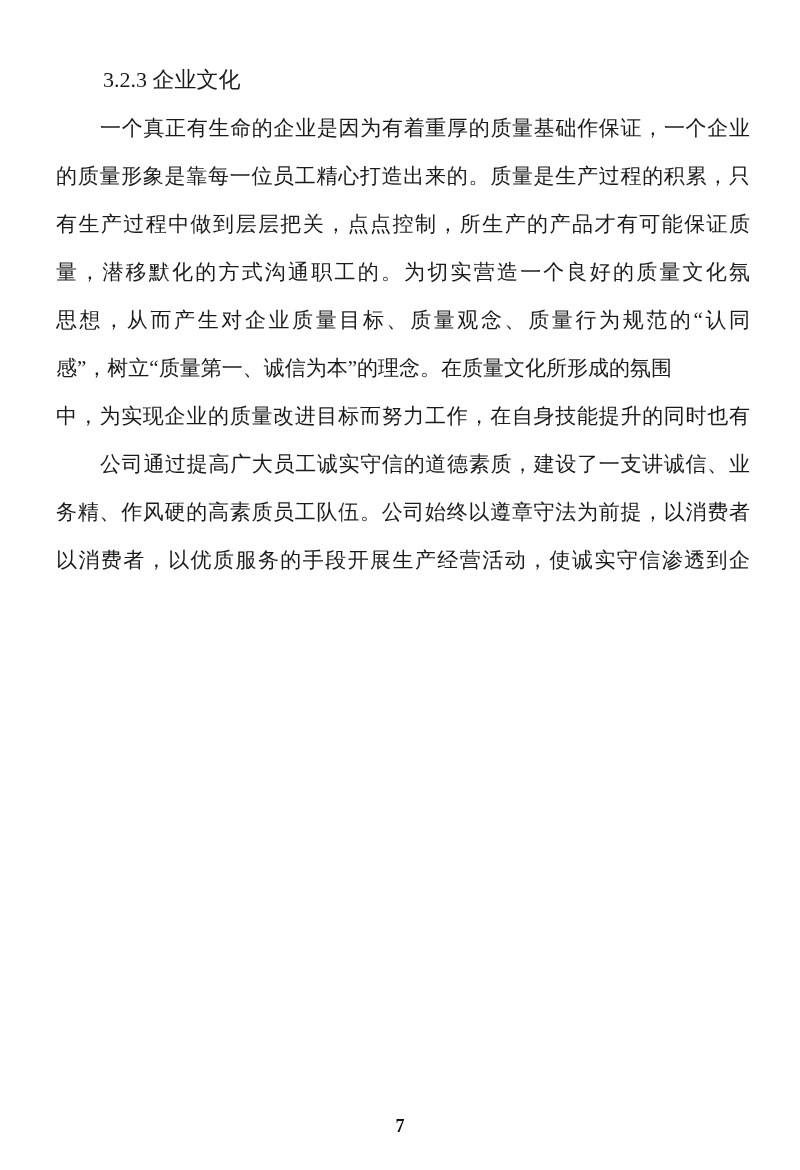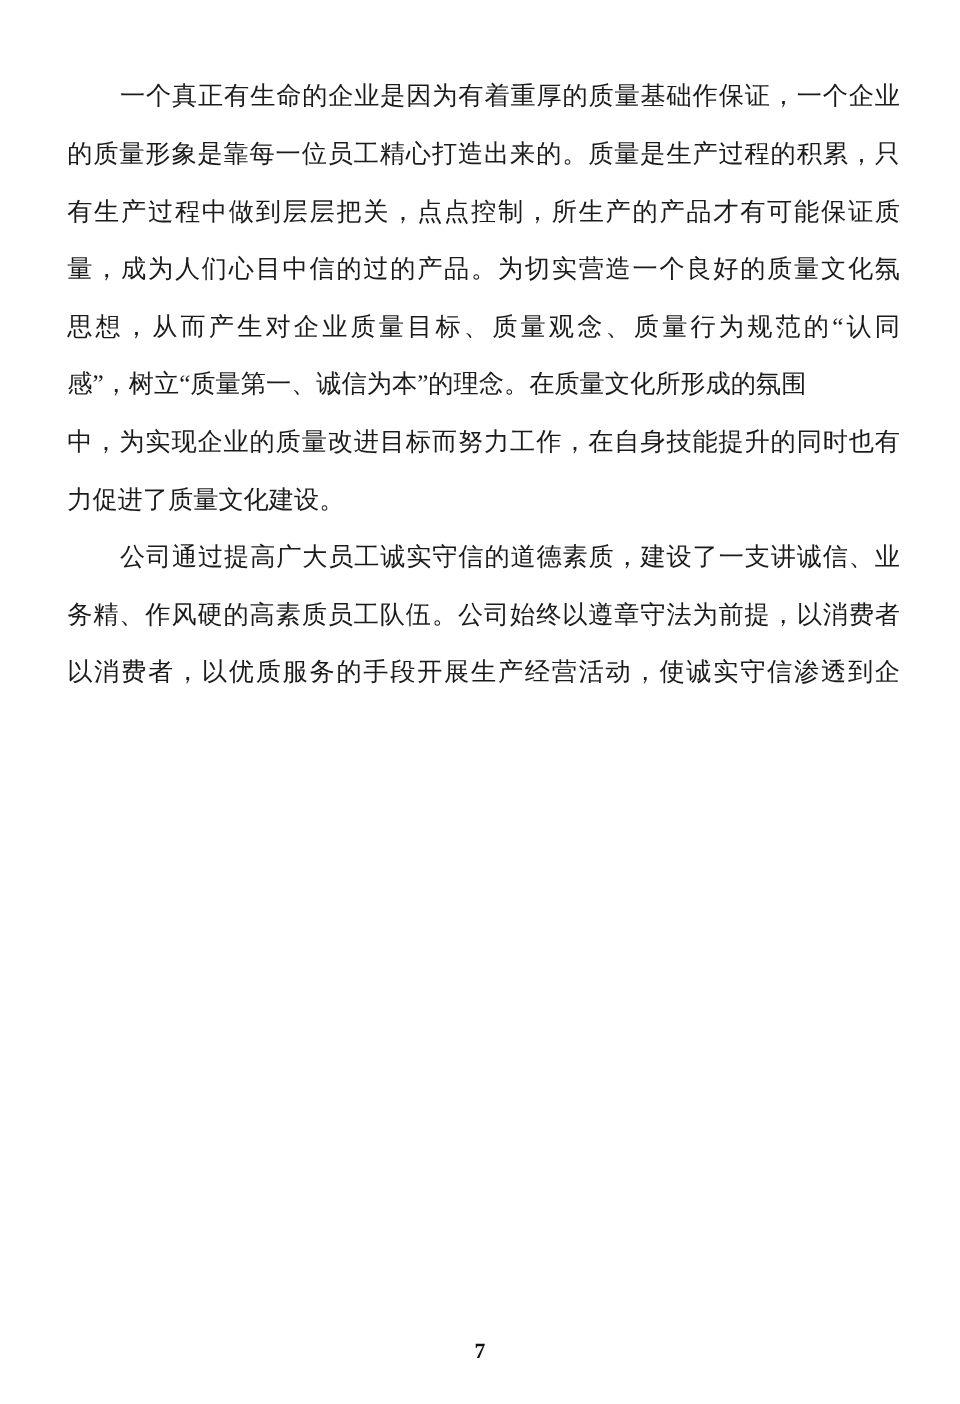--- a/index.html
+++ b/index.html
@@ -63,30 +63,30 @@
     font-size: 18px;
     line-height: 24px;
     color: #111111;
   }
 </style>
 </head>
 <body>
 
 <div class="page">
   <div class="content">
+    <h3 class="heading">3.2.3 企业文化</h3>
     <div class="doc-body">
         <div class="paragraph">
           <div class="line para-first">一个真正有生命的企业是因为有着重厚的质量基础作保证，一个企业</div>
           <div class="line">的质量形象是靠每一位员工精心打造出来的。质量是生产过程的积累，只</div>
           <div class="line">有生产过程中做到层层把关，点点控制，所生产的产品才有可能保证质</div>
-          <div class="line">量，成为人们心目中信的过的产品。为切实营造一个良好的质量文化氛</div>
+          <div class="line">量，潜移默化的方式沟通职工的。为切实营造一个良好的质量文化氛</div>
           <div class="line">思想，从而产生对企业质量目标、质量观念、质量行为规范的“认同</div>
           <div class="line">感”，树立“质量第一、诚信为本”的理念。在质量文化所形成的氛围</div>
           <div class="line">中，为实现企业的质量改进目标而努力工作，在自身技能提升的同时也有</div>
-          <div class="line para-last">力促进了质量文化建设。</div>
         </div>
         <div class="paragraph">
           <div class="line para-first">公司通过提高广大员工诚实守信的道德素质，建设了一支讲诚信、业</div>
           <div class="line">务精、作风硬的高素质员工队伍。公司始终以遵章守法为前提，以消费者</div>
           <div class="line">以消费者，以优质服务的手段开展生产经营活动，使诚实守信渗透到企</div>
         </div>
       </div>
   </div>
   <div class="footer">
     <span class="pagenum">7</span>

